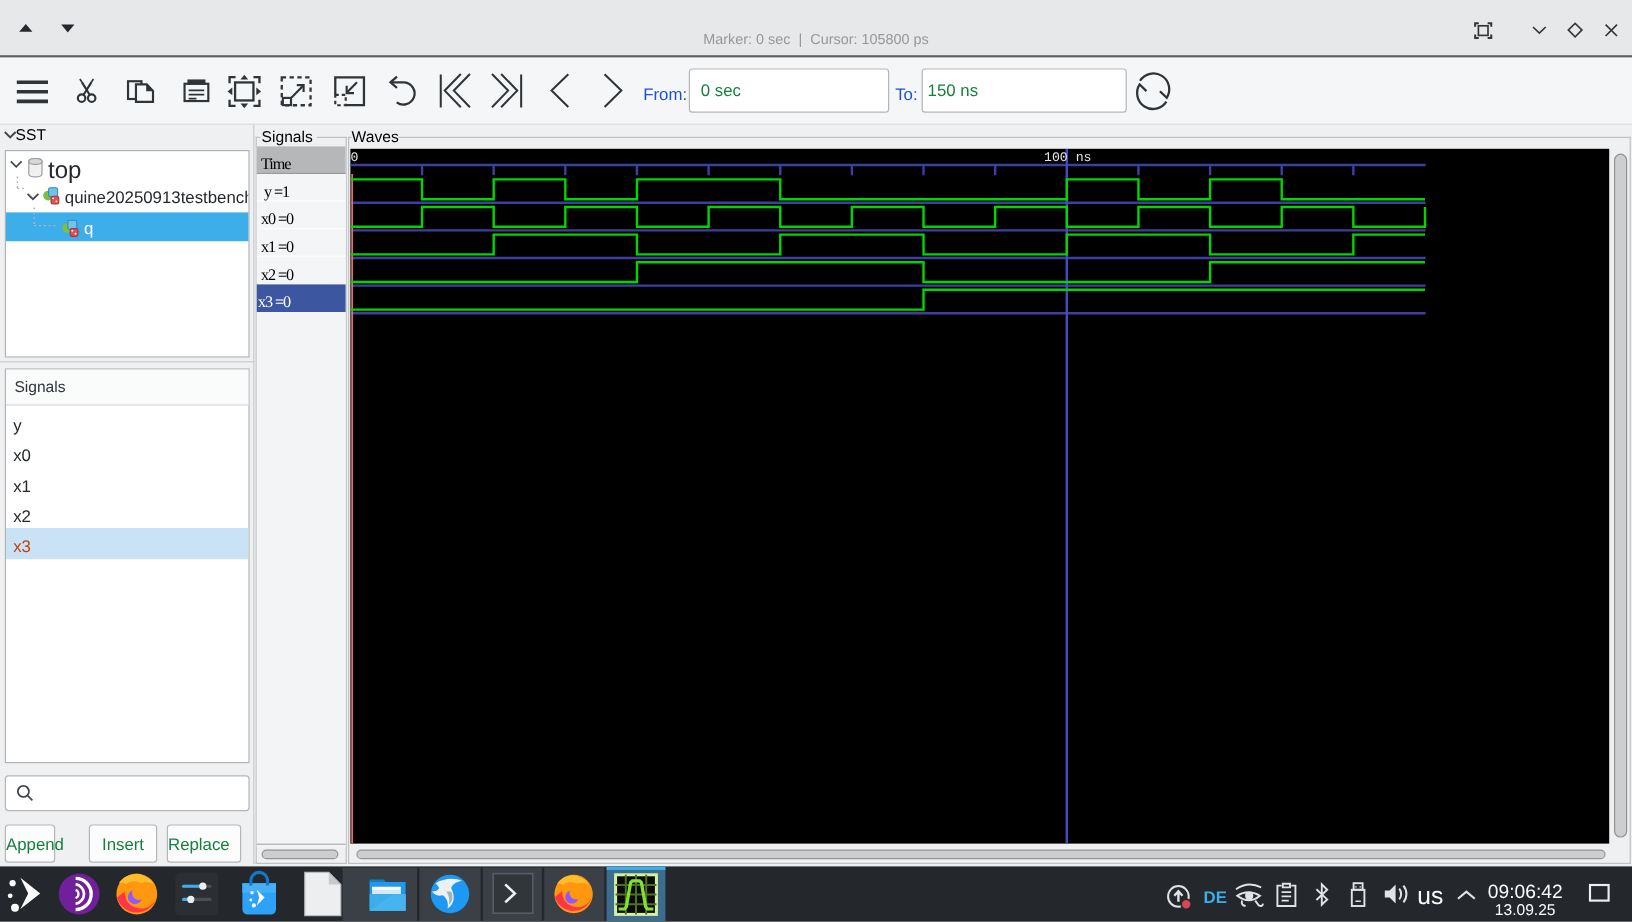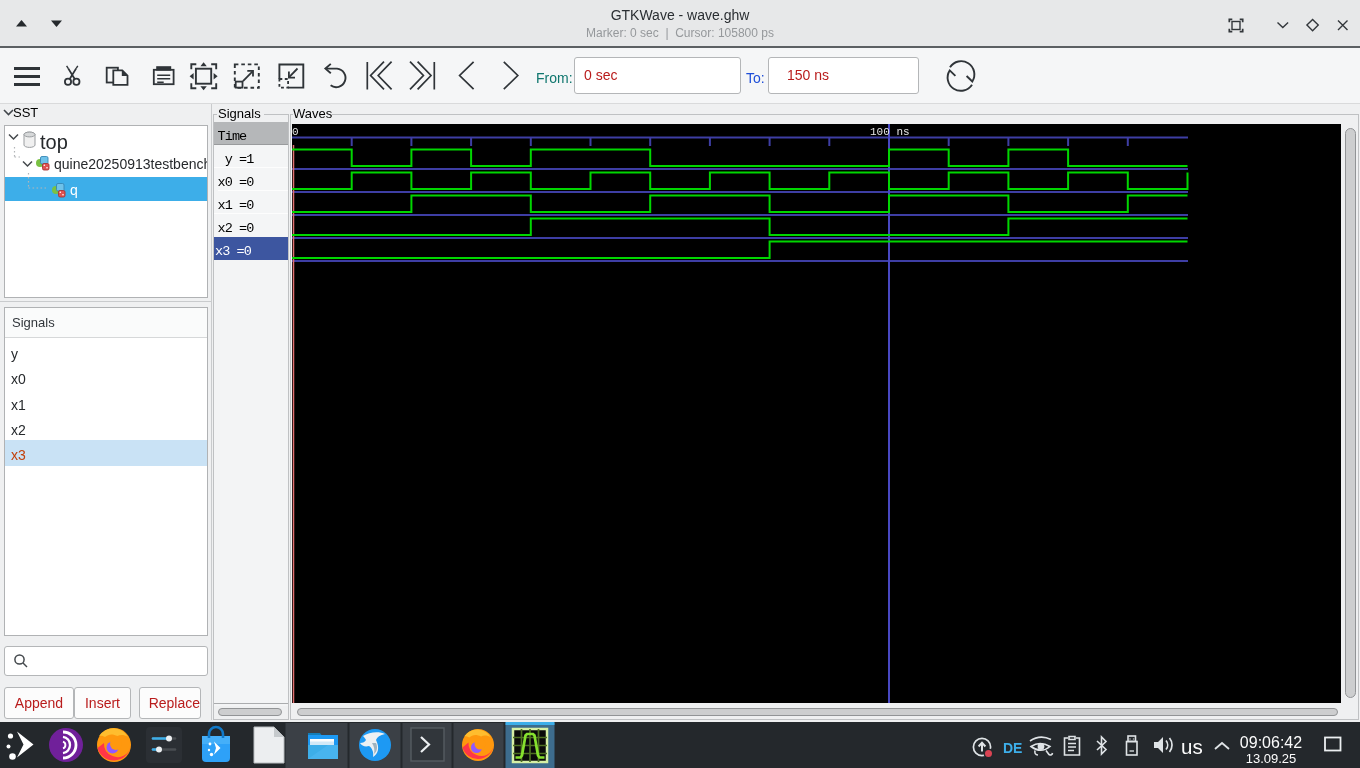--- a/index.html
+++ b/index.html
@@ -2,44 +2,43 @@
 <html><head><meta charset="utf-8">
 <style>
 *{margin:0;padding:0;box-sizing:border-box}
 html,body{width:1360px;height:768px;overflow:hidden;font-family:"Liberation Sans",sans-serif;background:#eff0f1}
 .abs{position:absolute}
 #titlebar{position:absolute;left:0;top:0;width:1360px;height:46px;background:#e7e8e9}
 #titlebar .tittxt{position:absolute;left:0;top:7px;width:100%;text-align:center;font-size:14px;color:#2a2e32}
 #titlebar .subtxt{position:absolute;left:0;top:26px;width:100%;text-align:center;font-size:12px;color:#95989b}
 #tbsep{position:absolute;left:0;top:46px;width:1360px;height:2px;background:#5c6063}
 #toolbar{position:absolute;left:0;top:48px;width:1360px;height:56px;background:#f5f6f7;border-bottom:1px solid #d9dadb}
-.field{position:absolute;background:#fff;border:1px solid #b4b6b8;border-radius:3px;font-size:14px;color:#b91c1c}
+.field{position:absolute;background:#fff;border:1px solid #b4b6b8;border-radius:3px;font-size:14px;color:#15803d}
 #main{position:absolute;left:0;top:104px;width:1360px;height:618px;background:#eff0f1}
 .whitebox{position:absolute;background:#fff;border:1px solid #b0b2b4}
 .frlabel{position:absolute;font-size:13px;color:#000000}
-.mono{font-family:Liberation Mono, monospace}
+.mono{font-family:Liberation Serif, serif}
 #taskbar{position:absolute;left:0;top:722px;width:1360px;height:46px;background:#24282c}
 </style></head>
 <body>
 
 <div id="titlebar">
   <svg class="abs" style="left:0;top:0" width="1360" height="46">
     <path d="M16,26.5 L21.5,20 L27,26.5 Z" fill="#25292d"></path>
     <path d="M51,20.5 L62,20.5 L56.5,27 Z" fill="#25292d"></path>
     <g stroke="#33373b" stroke-width="1.4" fill="none">
       <rect x="1232" y="21.5" width="8" height="8"></rect>
       <g stroke-width="1.7">
         <path d="M1232.3,19.3 h-3 v3 M1239.7,19.3 h3 v3 M1232.3,31.7 h-3 v-3 M1239.7,31.7 h3 v-3"></path>
       </g>
       <path d="M1277.5,22.5 l5.3,5 5.3,-5"></path>
       <rect x="1308.6" y="21.1" width="8" height="8" transform="rotate(45 1312.6 25.1)"></rect>
       <path d="M1338,20.5 l9.5,9.5 M1347.5,20.5 l-9.5,9.5"></path>
     </g>
   </svg>
-  <div class="tittxt">GTKWave - wave.ghw</div>
   <div class="subtxt">Marker: 0 sec&nbsp; |&nbsp; Cursor: 105800 ps</div>
 </div>
 <div id="tbsep"></div>
 
 <div id="toolbar">
   <svg class="abs" style="left:0;top:0" width="980" height="55">
     <g fill="none" stroke="#2f3438" stroke-width="2">
 
       <g stroke-width="3">
           <path d="M14,20.5 H40 M14,28.5 H40 M14,36.5 H40"></path>
@@ -87,24 +86,24 @@
       <path d="M434.3,14 V41.5 M417.6,13.6 L431,27.5 L417.6,41.4 M410,13.6 L423.4,27.5 L410,41.4" stroke-width="1.7"></path>
 
       <path d="M473.6,13.8 L459.6,27.5 L473.6,41.2" stroke-width="1.7"></path>
 
       <path d="M503.8,13.8 L517.8,27.5 L503.8,41.2" stroke-width="1.7"></path>
 
       <path d="M950,19.3 A12,12 0 0 1 972.3,33.5 L966.6,28" stroke-width="1.9"></path>
       <path d="M972,36.7 A12,12 0 0 1 949.7,22.4 L955.4,27.9" stroke-width="1.9"></path>
     </g>
   </svg>
-  <div class="abs" style="left:536px;top:22px;font-size:14px;color:#0f766e">From:</div>
+  <div class="abs" style="left:536px;top:22px;font-size:14px;color:#1d4ed8">From:</div>
   <div class="field" style="left:574px;top:9px;width:167px;height:37px;line-height:35px;padding-left:9px">0 sec</div>
   <div class="abs" style="left:746px;top:22px;font-size:14px;color:#1d4ed8">To:</div>
-  <div class="field" style="left:768px;top:9px;width:151px;height:37px;line-height:35px;padding-left:18px">150 ns</div>
+  <div class="field" style="left:768px;top:9px;width:171px;height:37px;line-height:35px;padding-left:4px">150 ns</div>
 </div>
 
 <div id="main"></div>
 
 <svg class="abs" style="left:0;top:104px" width="16" height="16">
     <path d="M4,6 l4.5,4.5 L13,6" fill="none" stroke="#41464b" stroke-width="1.6"></path>
   </svg>
 <div class="frlabel" style="left:13px;top:105px">SST</div>
 <div class="whitebox" style="left:4px;top:125px;width:204px;height:173px"></div>
 
@@ -150,23 +149,23 @@
 <div class="abs" style="left:5px;top:440px;width:202px;height:26px;background:#c9e2f5"></div>
 <div class="abs" style="left:11px;top:342px;font-size:14px;color:#26292c;line-height:25.4px">y<br>x0<br>x1<br>x2</div>
 <div class="abs" style="left:11px;top:447px;font-size:14px;color:#c2410c">x3</div>
 
 <div class="field" style="left:4px;top:646px;width:204px;height:30px"></div>
 <svg class="abs" style="left:12px;top:652px" width="18" height="18">
     <circle cx="7.5" cy="7.5" r="4.6" fill="none" stroke="#43484c" stroke-width="1.5"></circle>
     <path d="M11,11 l4,4" stroke="#43484c" stroke-width="1.5"></path>
   </svg>
 
-<div class="field" style="left:4px;top:687px;width:70px;height:32px;background:#fcfcfc;text-align:center;line-height:30px">Append</div>
+<div class="field" style="left:4px;top:687px;width:42px;height:32px;background:#fcfcfc;text-align:center;line-height:30px">Append</div>
 <div class="field" style="left:74px;top:687px;width:57px;height:32px;background:#fcfcfc;text-align:center;line-height:30px">Insert</div>
-<div class="field" style="left:139px;top:687px;width:62px;height:32px;background:#fcfcfc;text-align:right;line-height:30px">Replace</div>
+<div class="field" style="left:139px;top:687px;width:62px;height:32px;background:#fcfcfc;text-align:left;line-height:30px">Replace</div>
 
 <div class="abs" style="left:0;top:301px;width:212px;height:1px;background:#c9cbcd"></div>
 <div class="abs" style="left:211px;top:104px;width:1px;height:616px;background:#c9cbcd"></div>
 
 <div class="abs" style="left:213px;top:114px;width:76px;height:606px;border:1px solid #bfc1c3;border-top:none"></div>
 <div class="abs" style="left:213px;top:114px;width:4px;height:1px;background:#bfc1c3"></div>
 <div class="abs" style="left:264px;top:114px;width:25px;height:1px;background:#bfc1c3"></div>
 <div class="frlabel" style="left:218px;top:106px">Signals</div>
 <div class="abs" style="left:214px;top:122px;width:74px;height:584px;background:#f3f4f5"></div>
 <div class="abs mono" style="left:214px;top:122px;width:74px;height:23px;background:#b5b7b9;border-bottom:1px solid #999b9d;font-size:13.5px;letter-spacing:-0.9px;color:#000;line-height:30px;padding-left:3.5px">Time</div>

